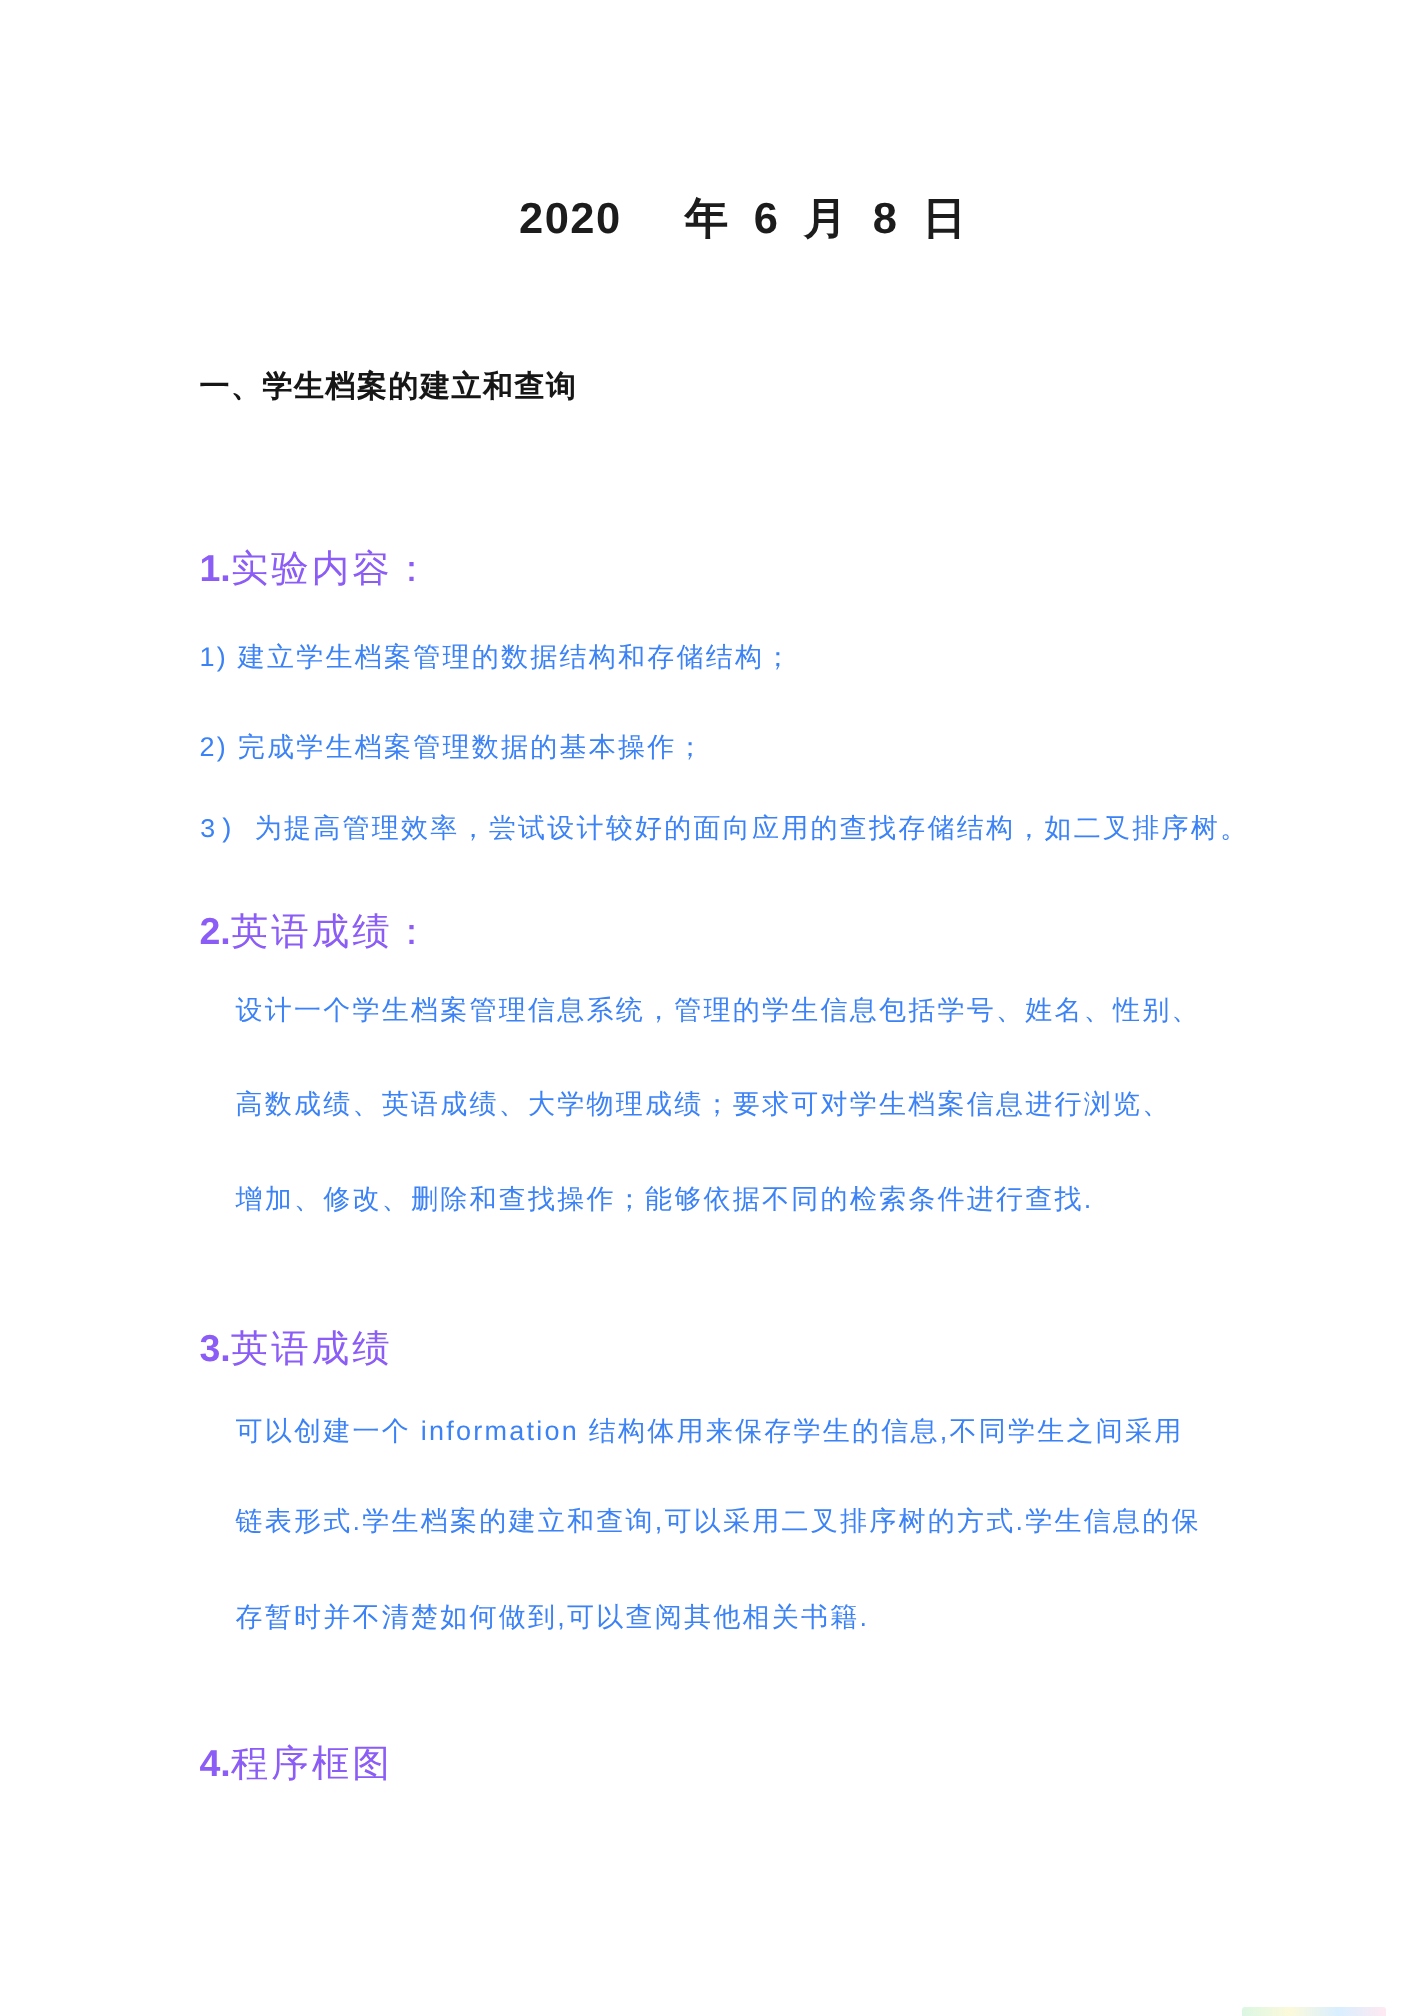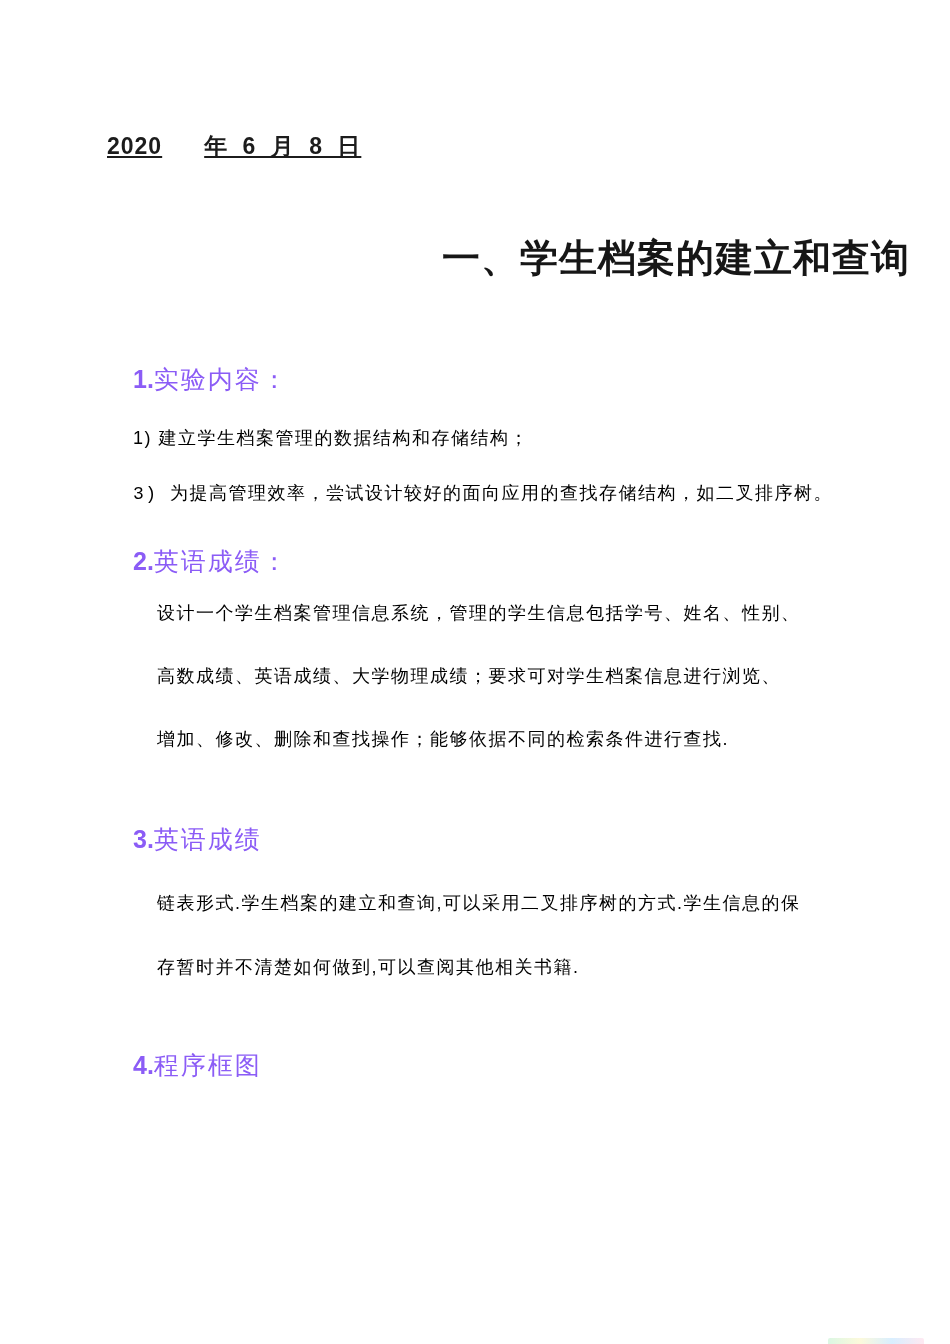--- a/index.html
+++ b/index.html
@@ -16,38 +16,38 @@
     font-family: "Liberation Sans", "DejaVu Sans", sans-serif;
     color: #1c1c1c;
     box-sizing: border-box;
   }
   .content {
     padding: 132px 40px 0 133px;
     box-sizing: border-box;
   }
   
   .date-line {
+    text-align: center;
     position: relative;
     left: -26px;
-    font-size: 23px;
+    font-size: 29px;
     line-height: 28px;
     font-weight: bold;
     letter-spacing: 1px;
     white-space: nowrap;
-    text-decoration: underline;
   }
   .date-md {
     margin-left: 42px;
     word-spacing: 7px;
   }
   
   .doc-title {
     margin: 76px 0 0 0;
-    text-align: right;
-    font-size: 38px;
+    text-align: left;
+    font-size: 20px;
     line-height: 45px;
     font-weight: bold;
     letter-spacing: 1px;
     color: #161616;
     white-space: nowrap;
   }
   
   .sec-h {
     font-size: 25px;
     line-height: 34px;
@@ -61,21 +61,21 @@
   }
   .sec-h-1 { margin-top: 81px; }
   .sec-h-2 { margin-top: 37px; }
   .sec-h-3 { margin-top: 70px; }
   .sec-h-4 { margin-top: 68px; }
   
   .line {
     font-size: 18px;
     line-height: 25px;
     letter-spacing: 1.5px;
-    color: #000000;
+    color: #3b82f6;
     white-space: nowrap;
   }
   .indent { padding-left: 24px; }
   .m-li1 { margin-top: 30px; }
   .m-li2 { margin-top: 35px; }
   .m-li3 { margin-top: 31px; font-family: Liberation Mono, monospace; }
   .m-p2a { margin-top: 23px; }
   .m-p2b { margin-top: 38px; }
   .m-p2c { margin-top: 38px; }
   .m-p3a { margin-top: 26px; }
@@ -105,32 +105,34 @@
     <div class="date-line">
       <span class="date-year">2020</span><span class="date-md">年 6 月 8 日</span>
     </div>
 
     <div class="doc-title">一、学生档案的建立和查询</div>
 
     <div class="sec-h sec-h-1">
       <span class="num">1.</span><span class="label">实验内容：</span>
     </div>
     <div class="line m-li1">1) 建立学生档案管理的数据结构和存储结构；</div>
+    <div class="line m-li2">2) 完成学生档案管理数据的基本操作；</div>
     <div class="line m-li3">3) 为提高管理效率，尝试设计较好的面向应用的查找存储结构，如二叉排序树。</div>
 
     <div class="sec-h sec-h-2">
       <span class="num">2.</span><span class="label">英语成绩：</span>
     </div>
     <div class="line indent m-p2a">设计一个学生档案管理信息系统，管理的学生信息包括学号、姓名、性别、</div>
     <div class="line indent m-p2b">高数成绩、英语成绩、大学物理成绩；要求可对学生档案信息进行浏览、</div>
     <div class="line indent m-p2c">增加、修改、删除和查找操作；能够依据不同的检索条件进行查找.</div>
 
     <div class="sec-h sec-h-3">
       <span class="num">3.</span><span class="label">英语成绩</span>
     </div>
+    <div class="line indent m-p3a">可以创建一个 information 结构体用来保存学生的信息,不同学生之间采用</div>
     <div class="line indent m-p3b">链表形式.学生档案的建立和查询,可以采用二叉排序树的方式.学生信息的保</div>
     <div class="line indent m-p3c">存暂时并不清楚如何做到,可以查阅其他相关书籍.</div>
 
     <div class="sec-h sec-h-4">
       <span class="num">4.</span><span class="label">程序框图</span>
     </div>
 
   </div>
 
   <div class="watermark"></div>

